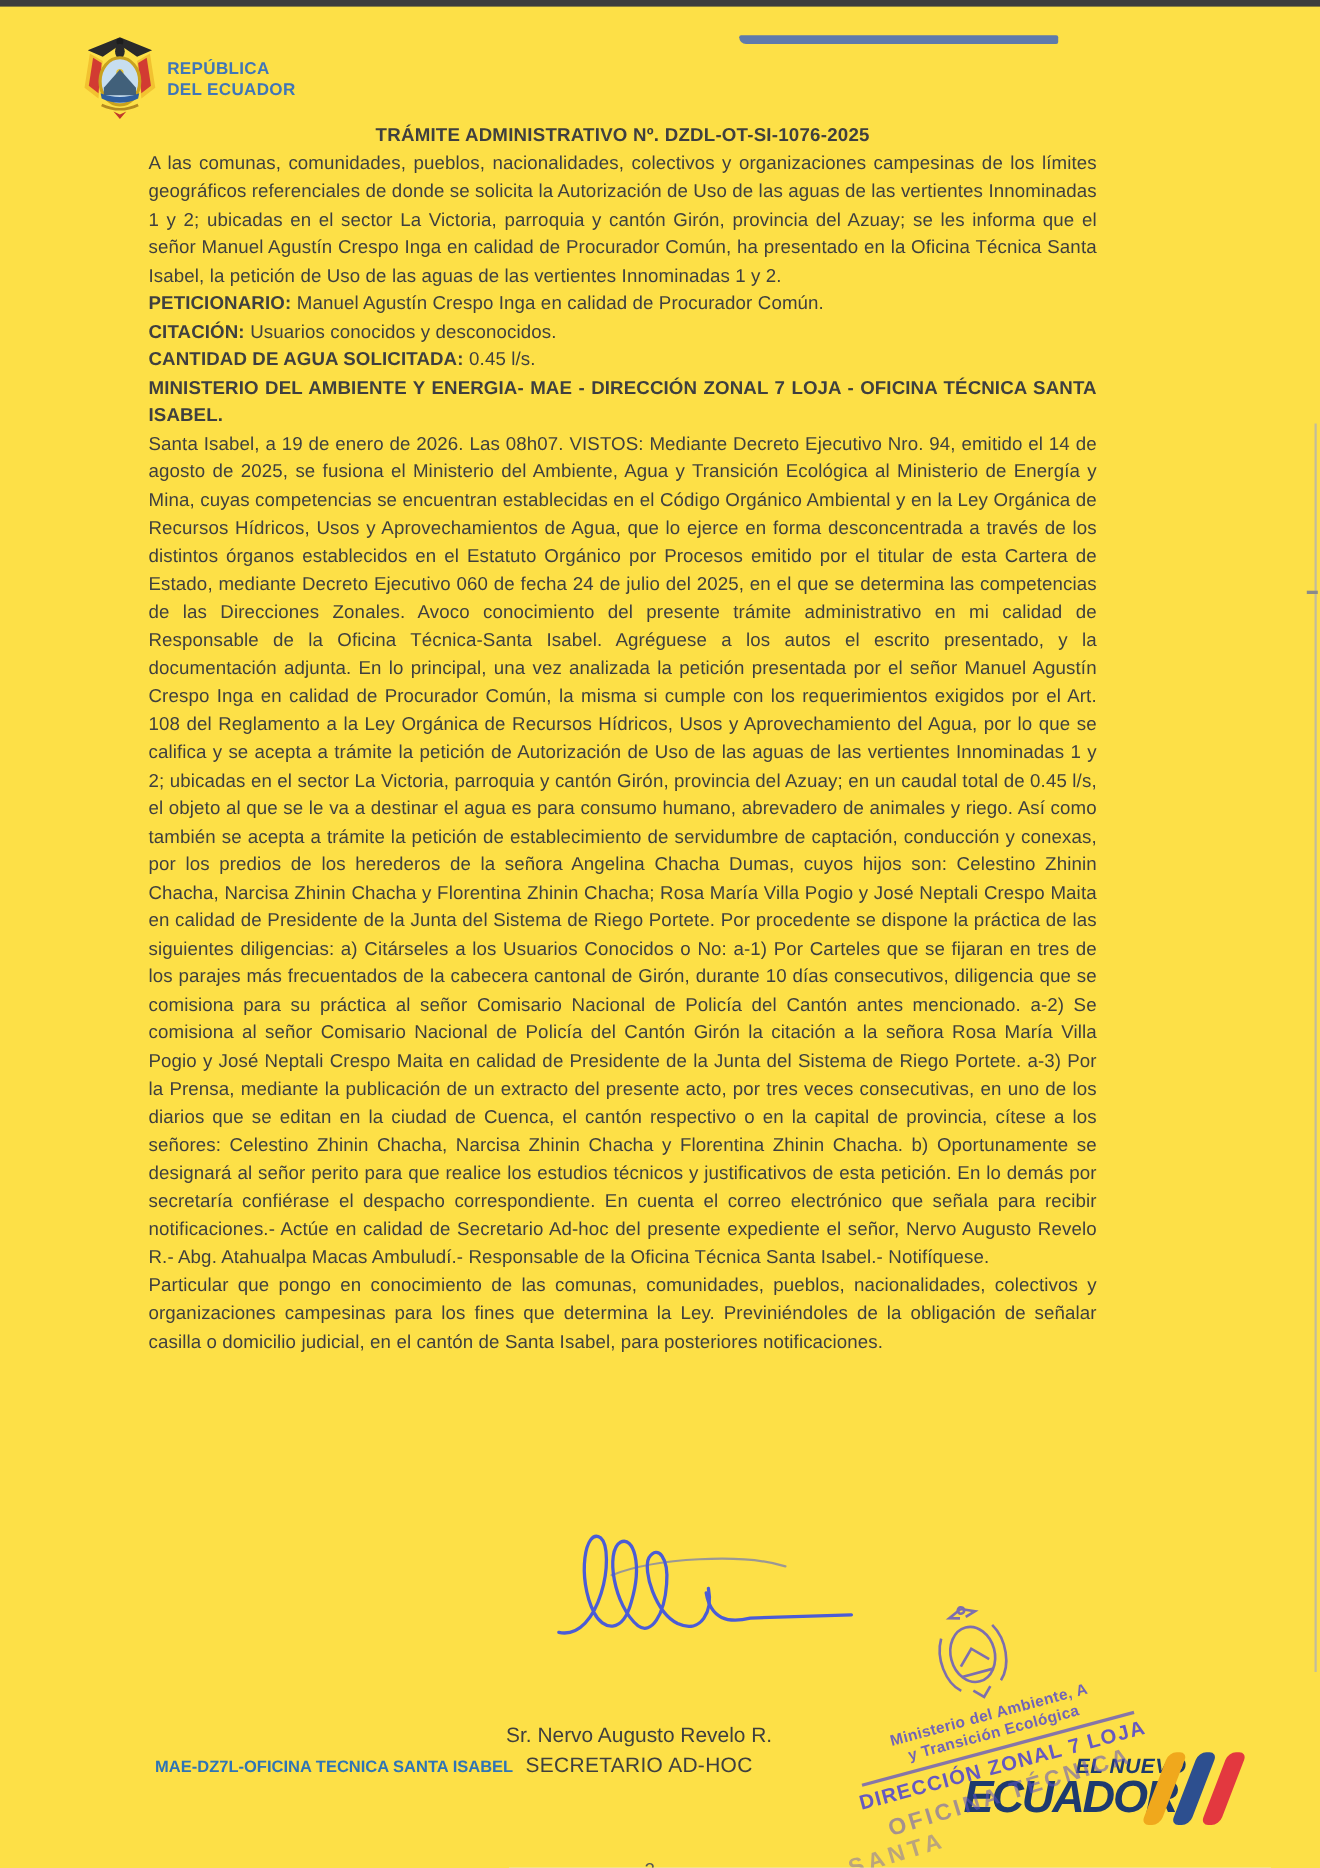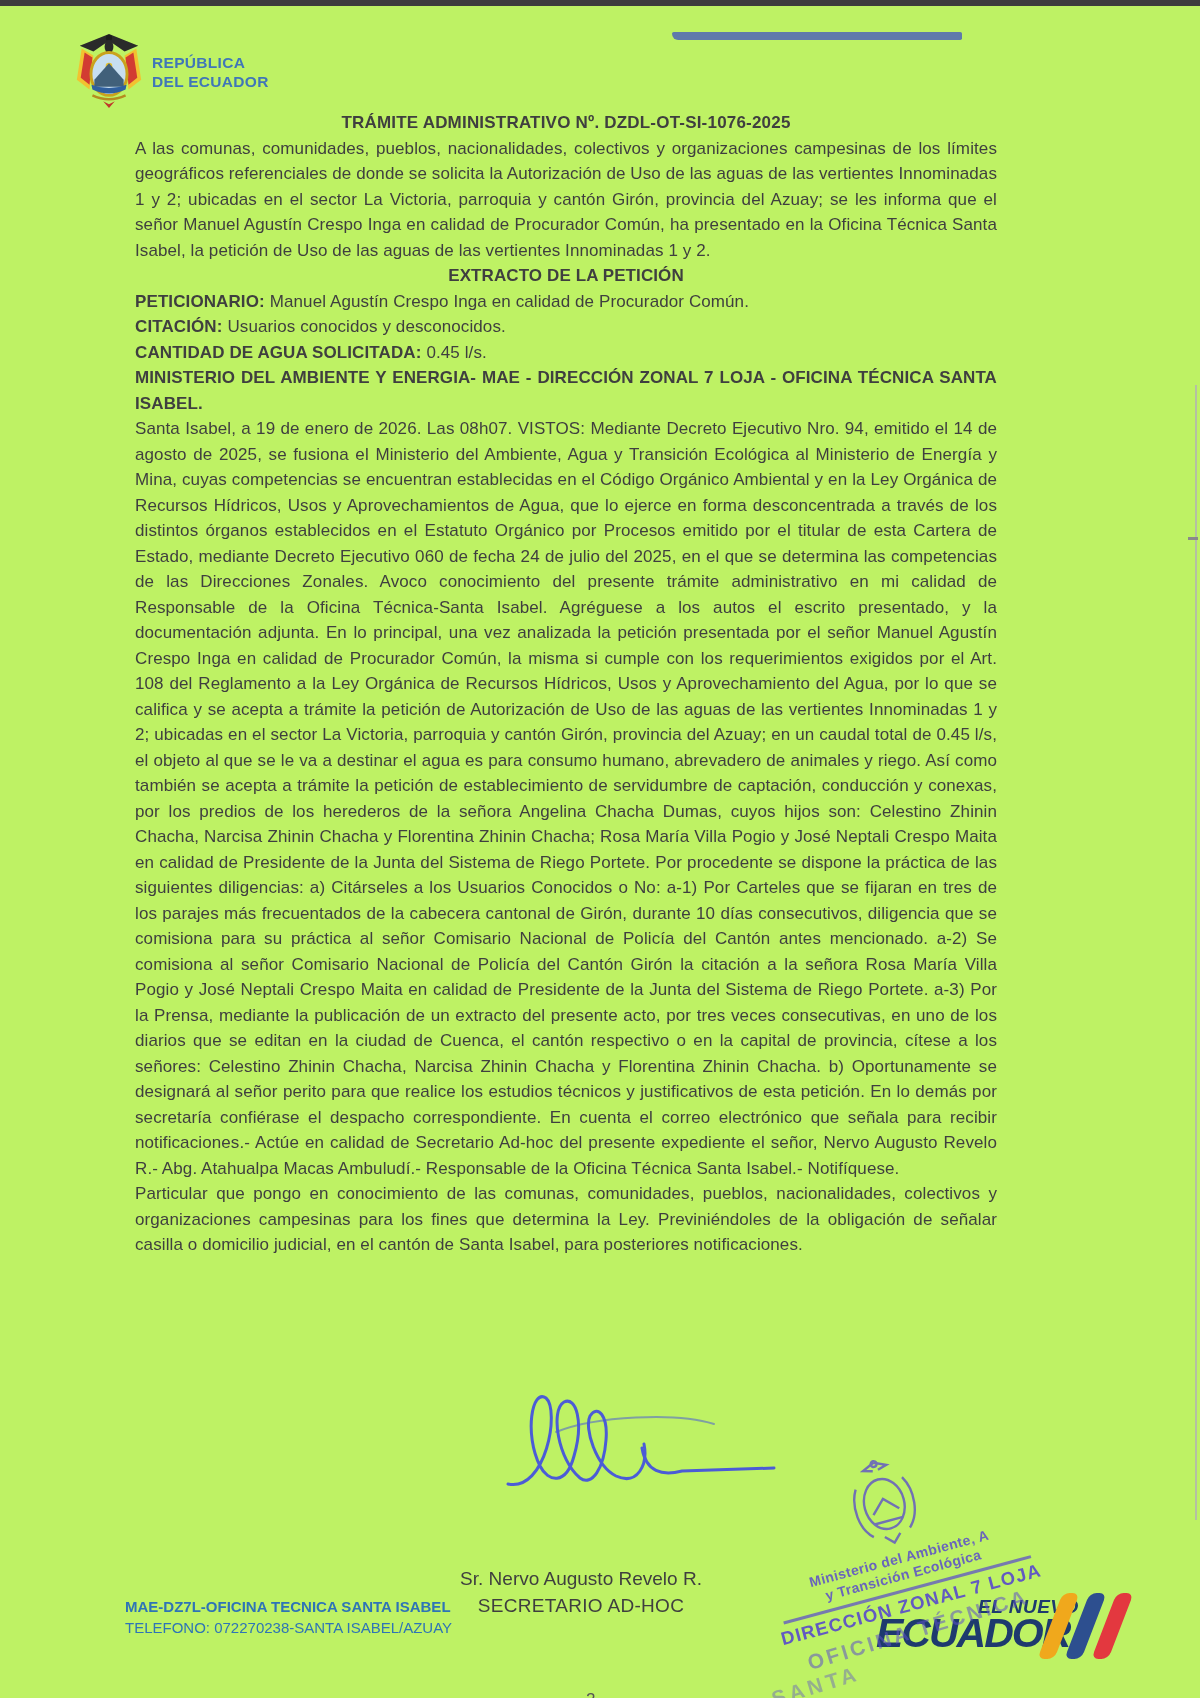--- a/index.html
+++ b/index.html
@@ -1,18 +1,18 @@
 <!DOCTYPE html>
 <html><head>
 <meta charset="utf-8">
 <style>
   html,body { margin:0; padding:0; background:#e8e8e8; }
   .page {
     position:relative; width:1200px; height:1698px; margin:0 auto;
-    background:#bef264; overflow:hidden;
+    background:#fde047; overflow:hidden;
     font-family:"Liberation Sans", sans-serif; color:#3f3f3f;
   }
   
   .top-edge { position:absolute; left:0; top:0; width:1200px; height:6px; background:#3d3d3d; }
   .accent-bar { position:absolute; left:672px; top:32px; width:290px; height:8px; background:#5f7aab; border-radius:2px 2px 2px 7px; }
   .edge-line { position:absolute; left:1195px; top:385px; width:2px; height:1135px; background:#b3b3b3; opacity:.8; }
   .edge-tick { position:absolute; left:1188px; top:537px; width:10px; height:3px; background:#8a8a8a; }
 
   
   .crest { position:absolute; left:70px; top:30px; width:78px; height:84px; }
@@ -53,21 +53,21 @@
   
   .logo { position:absolute; left:876px; top:1586px; width:256px; height:82px; color:#1e3a6e; font-style:italic; font-weight:bold; z-index:4; }
   .logo-top { position:absolute; left:102px; top:10px; font-size:19px; letter-spacing:.5px; }
   .logo-main { position:absolute; left:0; top:24px; font-size:41px; letter-spacing:-2px; }
   .stripe { position:absolute; top:7px; width:17px; height:66px; border-radius:7px; transform:skewX(-21deg); }
   .stripe-1 { left:174px; background:#f0a81c; }
   .stripe-2 { left:201px; background:#2d4f8f; }
   .stripe-3 { left:228px; background:#e3383f; }
 
   
-  .footer { position:absolute; left:125px; top:1596px; font-size:15px; line-height:21px; color:#2e74b6; }
+  .footer { position:absolute; left:141px; top:1596px; font-size:15px; line-height:21px; color:#2e74b6; }
   .footer-office { font-weight:bold; }
 
   .page-num { position:absolute; left:586px; top:1690px; font-size:17px; color:#555; }
 </style>
 </head>
 <body>
 
 <div class="page">
 
   <div class="top-edge"></div>
@@ -92,21 +92,20 @@
   </svg>
 
   <div class="brand">
     <div>REPÚBLICA</div>
     <div>DEL ECUADOR</div>
   </div>
 
   <div class="content">
     <p class="doc-title">TRÁMITE ADMINISTRATIVO Nº. DZDL-OT-SI-1076-2025</p>
     <p>A las comunas, comunidades, pueblos, nacionalidades, colectivos y organizaciones campesinas de los límites geográficos referenciales de donde se solicita la Autorización de Uso de las aguas de las vertientes Innominadas 1 y 2; ubicadas en el sector La Victoria, parroquia y cantón Girón, provincia del Azuay; se les informa que el señor Manuel Agustín Crespo Inga en calidad de Procurador Común, ha presentado en la Oficina Técnica Santa Isabel, la petición de Uso de las aguas de las vertientes Innominadas 1 y 2.</p>
-    <p class="center-bold">EXTRACTO DE LA PETICIÓN</p>
 
     <p class="extract-line"><span class="extract-label">PETICIONARIO:</span><span class="extract-value">Manuel Agustín Crespo Inga en calidad de Procurador Común.</span></p>
     <p class="extract-line"><span class="extract-label">CITACIÓN:</span><span class="extract-value">Usuarios conocidos y desconocidos.</span></p>
     <p class="extract-line"><span class="extract-label">CANTIDAD DE AGUA SOLICITADA:</span><span class="extract-value">0.45 l/s.</span></p>
 
     <p class="ministry">MINISTERIO DEL AMBIENTE Y ENERGIA- MAE - DIRECCIÓN ZONAL 7 LOJA - OFICINA TÉCNICA SANTA ISABEL.</p>
     <p><span>Santa Isabel, a 19 de enero de 2026. Las 08h07. </span><b>VISTOS:</b><span> Mediante Decreto Ejecutivo Nro. 94, emitido el 14 de agosto de 2025, se fusiona el Ministerio del Ambiente, Agua y Transición Ecológica al Ministerio de Energía y Mina, cuyas competencias se encuentran establecidas en el Código Orgánico Ambiental y en la Ley Orgánica de Recursos Hídricos, Usos y Aprovechamientos de Agua, que lo ejerce en forma desconcentrada a través de los distintos órganos establecidos en el Estatuto Orgánico por Procesos emitido por el titular de esta Cartera de Estado, mediante Decreto Ejecutivo 060 de fecha 24 de julio del 2025, en el que se determina las competencias de las Direcciones Zonales. Avoco conocimiento del presente trámite administrativo en mi calidad de Responsable de la Oficina Técnica-Santa Isabel. Agréguese a los autos el escrito presentado, y la documentación adjunta. En lo principal, una vez analizada la petición presentada por el señor Manuel Agustín Crespo Inga en calidad de Procurador Común, la misma si cumple con los requerimientos exigidos por el Art. 108 del Reglamento a la Ley Orgánica de Recursos Hídricos, Usos y Aprovechamiento del Agua, por lo que se califica y se acepta a trámite la petición de Autorización de Uso de las aguas de las vertientes Innominadas 1 y 2; ubicadas en el sector La Victoria, parroquia y cantón Girón, provincia del Azuay; en un caudal total de 0.45 l/s, el objeto al que se le va a destinar el agua es para consumo humano, abrevadero de animales y riego. Así como también se acepta a trámite la petición de establecimiento de servidumbre de captación, conducción y conexas, por los predios de los herederos de la señora Angelina Chacha Dumas, cuyos hijos son: Celestino Zhinin Chacha, Narcisa Zhinin Chacha y Florentina Zhinin Chacha; Rosa María Villa Pogio y José Neptali Crespo Maita en calidad de Presidente de la Junta del Sistema de Riego Portete. Por procedente se dispone la práctica de las siguientes diligencias: </span><b>a)</b><span> Citárseles a los Usuarios Conocidos o No: </span><b>a-1)</b><span> Por Carteles que se fijaran en tres de los parajes más frecuentados de la cabecera cantonal de Girón, durante 10 días consecutivos, diligencia que se comisiona para su práctica al señor Comisario Nacional de Policía del Cantón antes mencionado. </span><b>a-2)</b><span> Se comisiona al señor Comisario Nacional de Policía del Cantón Girón la citación a la señora Rosa María Villa Pogio y José Neptali Crespo Maita en calidad de Presidente de la Junta del Sistema de Riego Portete. </span><b>a-3)</b><span> Por la Prensa, mediante la publicación de un extracto del presente acto, por tres veces consecutivas, en uno de los diarios que se editan en la ciudad de Cuenca, el cantón respectivo o en la capital de provincia, cítese a los señores: Celestino Zhinin Chacha, Narcisa Zhinin Chacha y Florentina Zhinin Chacha. </span><b>b)</b><span> Oportunamente se designará al señor perito para que realice los estudios técnicos y justificativos de esta petición. En lo demás por secretaría confiérase el despacho correspondiente. En cuenta el correo electrónico que señala para recibir notificaciones.- Actúe en calidad de Secretario Ad-hoc del presente expediente el señor, Nervo Augusto Revelo R.- Abg. Atahualpa Macas Ambuludí.- Responsable de la Oficina Técnica Santa Isabel.- Notifíquese.</span></p>
     <p>Particular que pongo en conocimiento de las comunas, comunidades, pueblos, nacionalidades, colectivos y organizaciones campesinas para los fines que determina la Ley. Previniéndoles de la obligación de señalar casilla o domicilio judicial, en el cantón de Santa Isabel, para posteriores notificaciones.</p>
   </div>
 
@@ -141,17 +140,16 @@
   <div class="logo">
     <div class="logo-top">EL NUEVO</div>
     <div class="logo-main">ECUADOR</div>
     <div class="stripe stripe-1"></div>
     <div class="stripe stripe-2"></div>
     <div class="stripe stripe-3"></div>
   </div>
 
   <div class="footer">
     <div class="footer-office">MAE-DZ7L-OFICINA TECNICA SANTA ISABEL</div>
-    <div>TELEFONO: 072270238-SANTA ISABEL/AZUAY</div>
   </div>
 
   <div class="page-num">2</div>
 </div>
 
 </body></html>

